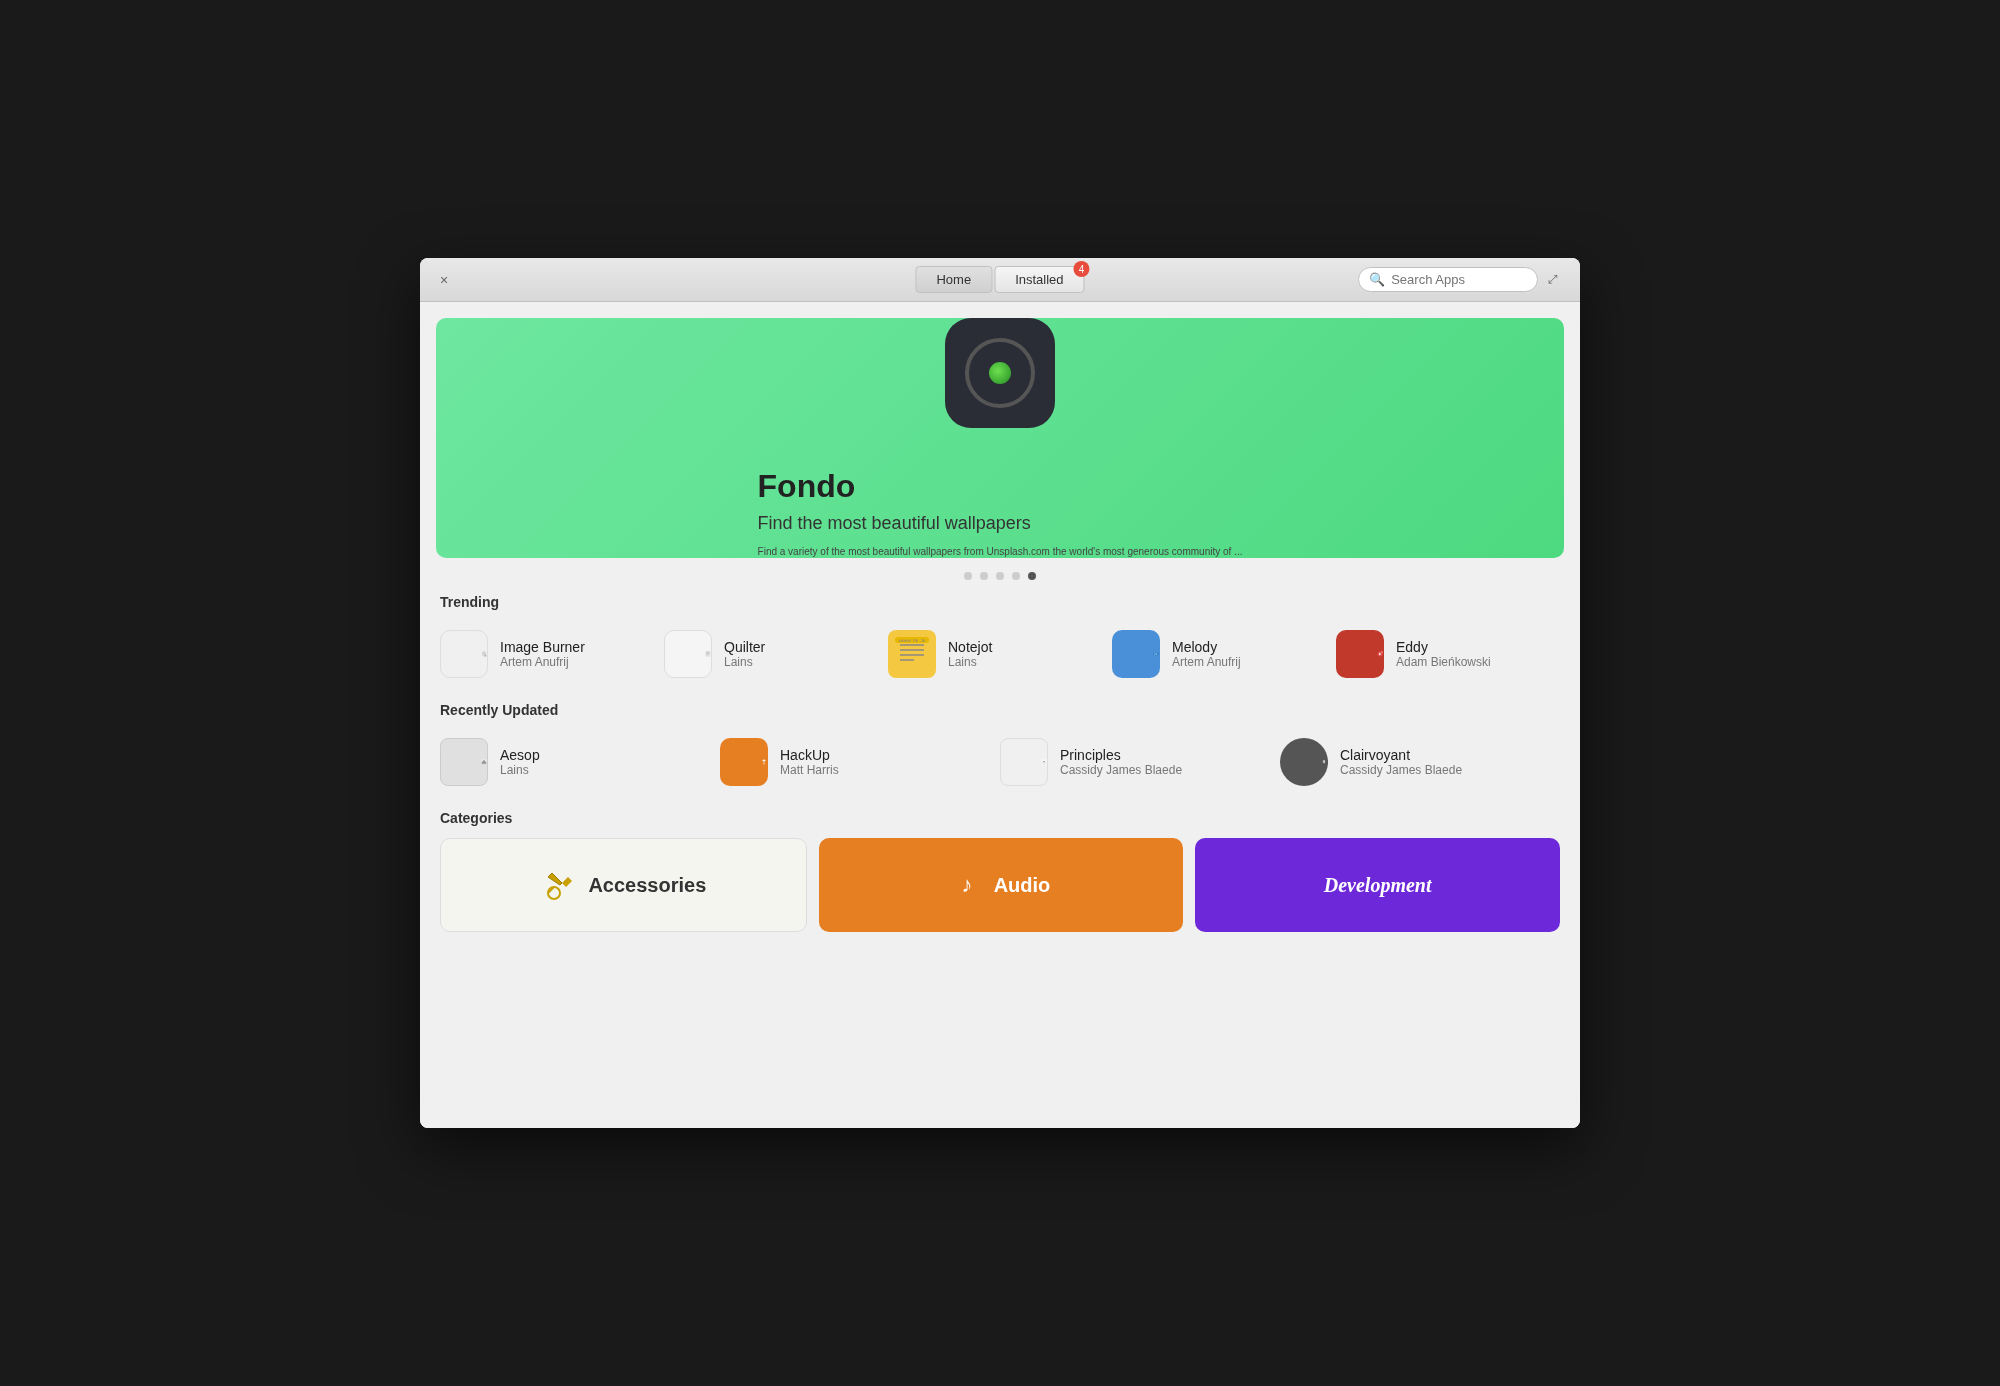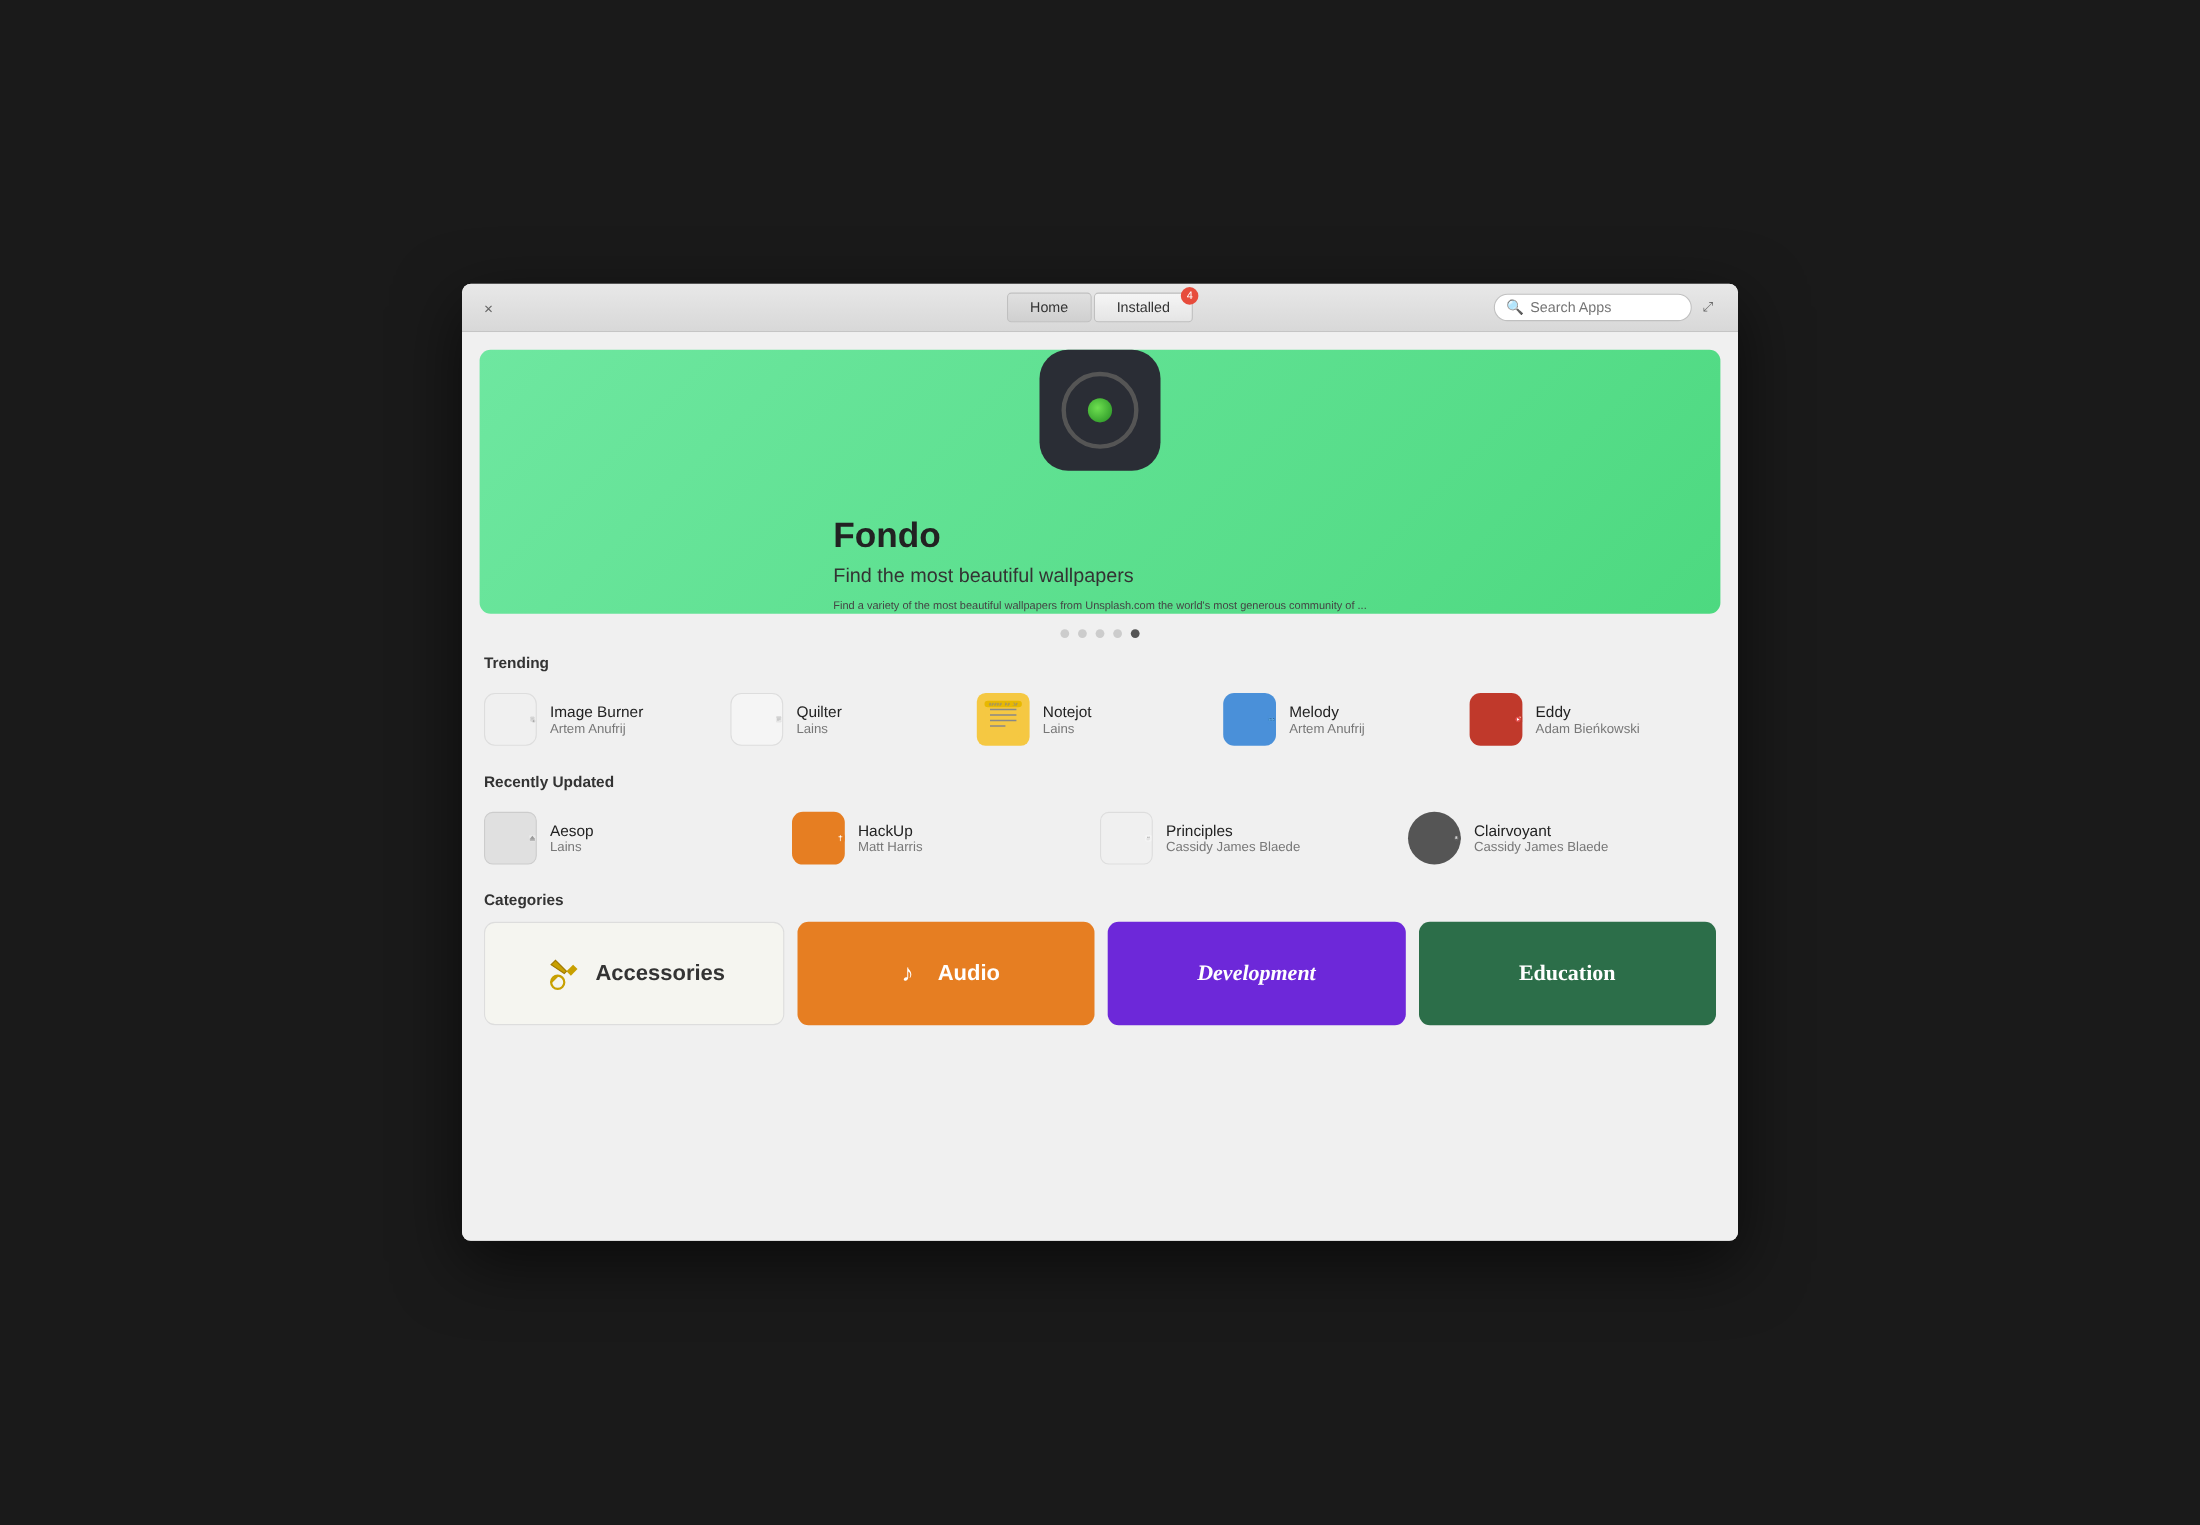--- a/index.html
+++ b/index.html
@@ -546,21 +546,18 @@
           <svg width="30" height="30" viewBox="0 0 30 30">
             <text x="15" y="22" text-anchor="middle" font-size="22" fill="white">♪</text>
           </svg>
           <span class="category-label">Audio</span>
         </div>
 
         <div class="category-card development">
           <span class="category-label">Development</span>
         </div>
 
-        <div class="category-card education">
-          <span class="category-label">Education</span>
-        </div>
 
       </div>
     </div>
 
   </div>
 </div>
 
 </body></html>

